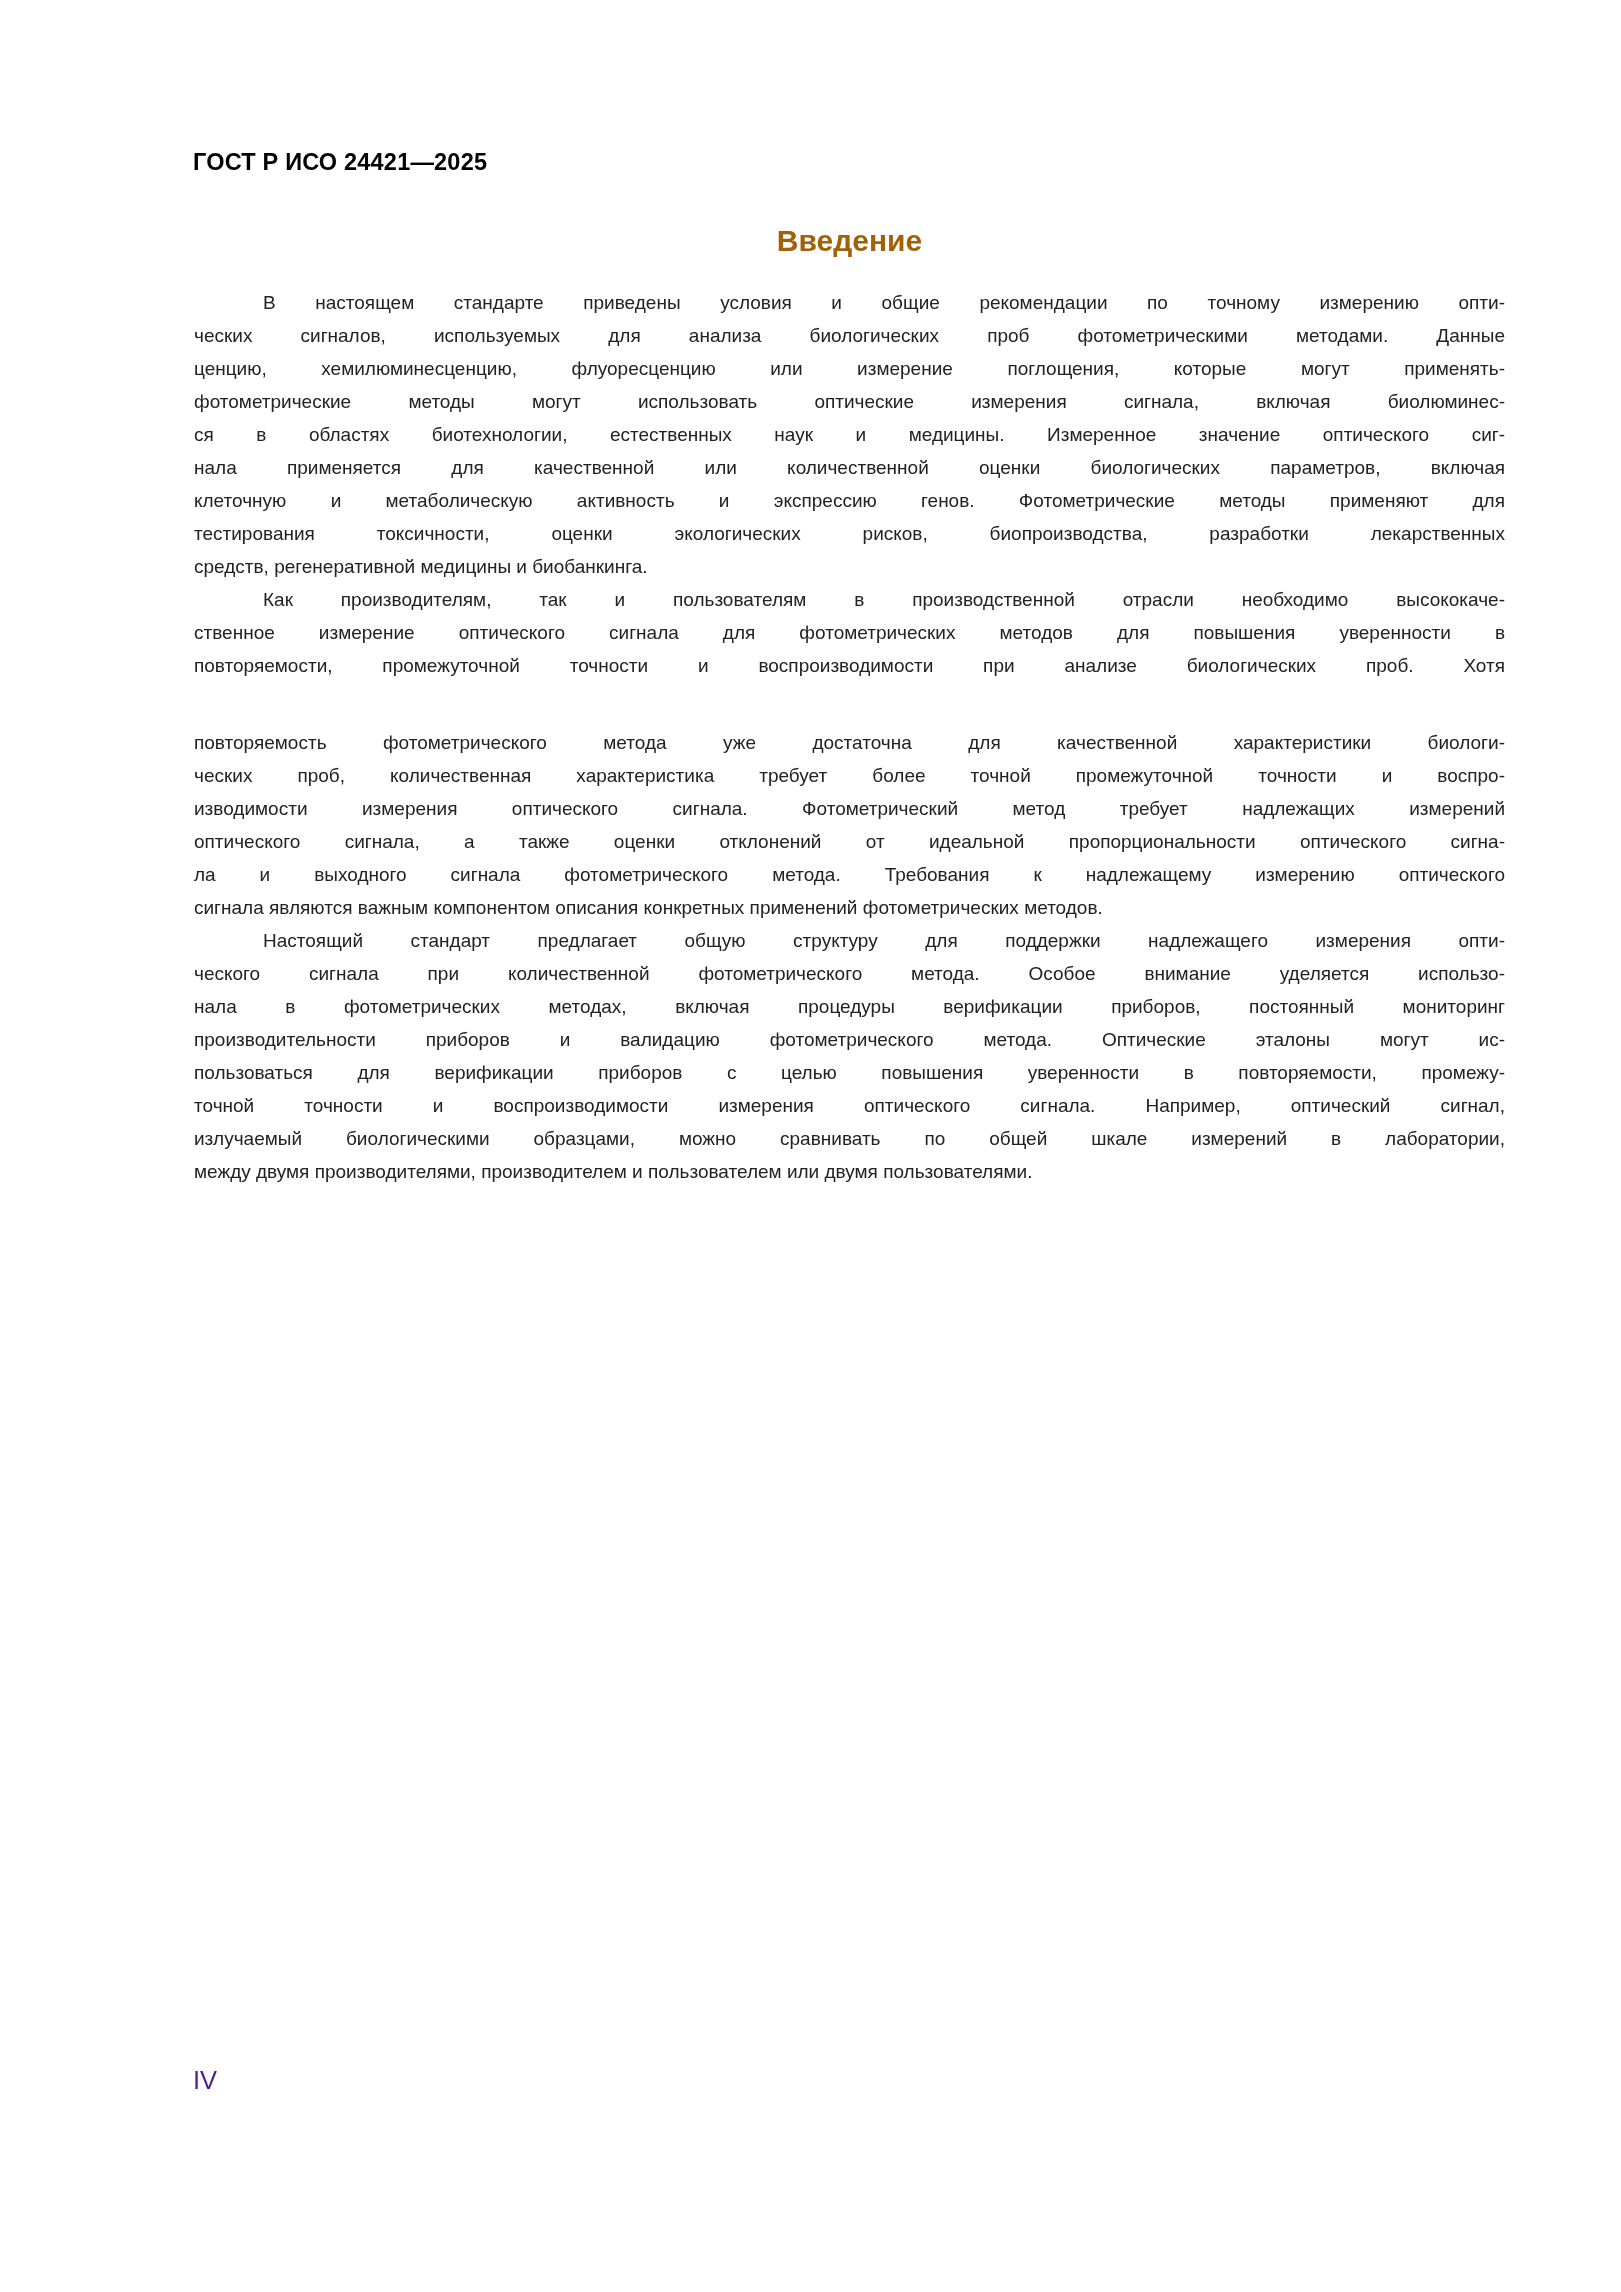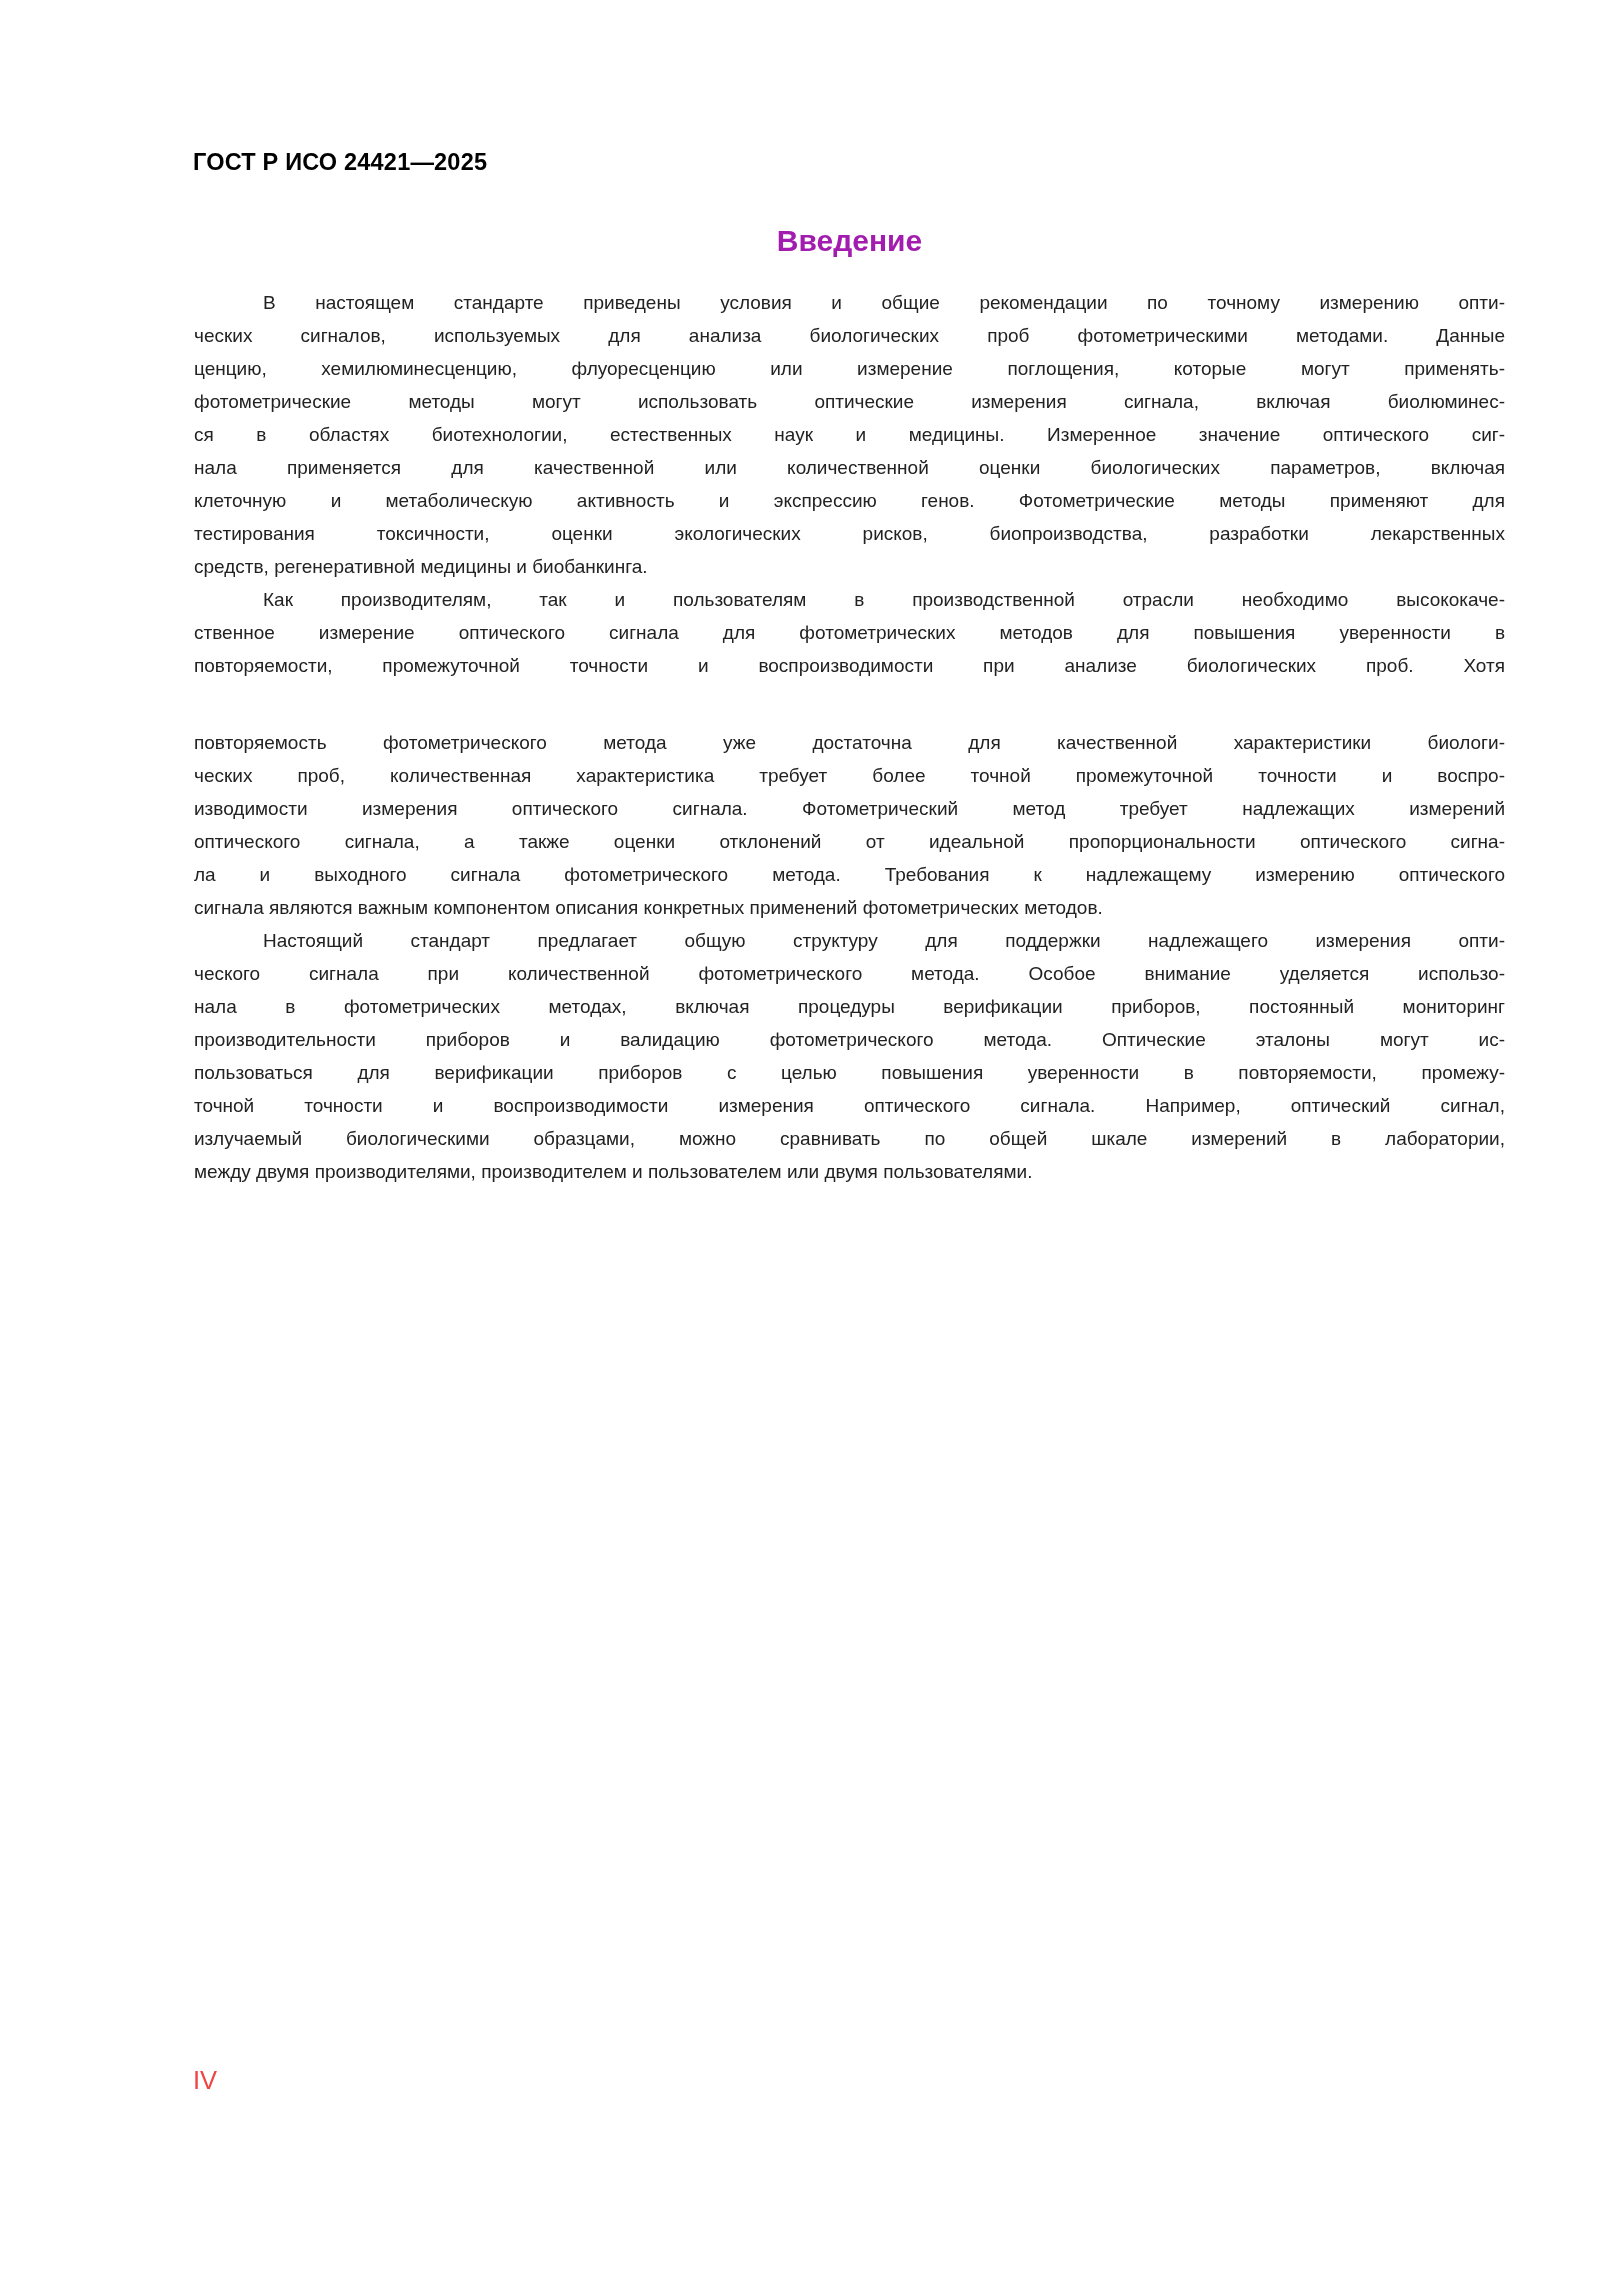--- a/index.html
+++ b/index.html
@@ -1,24 +1,24 @@
 <!DOCTYPE html>
 <html><head>
 <meta charset="utf-8">
 <style>
   html, body { margin: 0; padding: 0; background: #ffffff; }
   body { width: 1621px; height: 2293px; position: relative; overflow: hidden; color: #222222; font-family: "Liberation Sans", sans-serif; }
   .doc-code { position: absolute; left: 193px; top: 149px; font-size: 23.5px; font-weight: bold; letter-spacing: 0.2px; color: #000000; }
-  .section-title { position: absolute; left: 194px; width: 1311px; top: 224px; text-align: center; font-size: 30px; font-weight: bold; color: #a21caf; }
+  .section-title { position: absolute; left: 194px; width: 1311px; top: 224px; text-align: center; font-size: 30px; font-weight: bold; color: #a16207; }
   .body-text { position: absolute; left: 194px; top: 286px; width: 1311px; font-size: 19px; line-height: 33px; }
   .para { margin: 0; }
   .line { display: block; height: 33px; white-space: nowrap; text-align: justify; text-align-last: justify; overflow: visible; }
   .line.first { padding-left: 69px; }
   .line.last { text-align-last: left; }
-  .page-number { position: absolute; left: 193px; top: 2066px; font-size: 25.5px; color: #ef4444; }
+  .page-number { position: absolute; left: 193px; top: 2066px; font-size: 25.5px; color: #4c1d95; }
 </style>
 </head>
 <body>
 
 <div class="doc-code">ГОСТ Р ИСО 24421—2025</div>
 
 <h1 class="section-title" style="margin:0;">Введение</h1>
 
 <div class="body-text">
   <div class="para">

